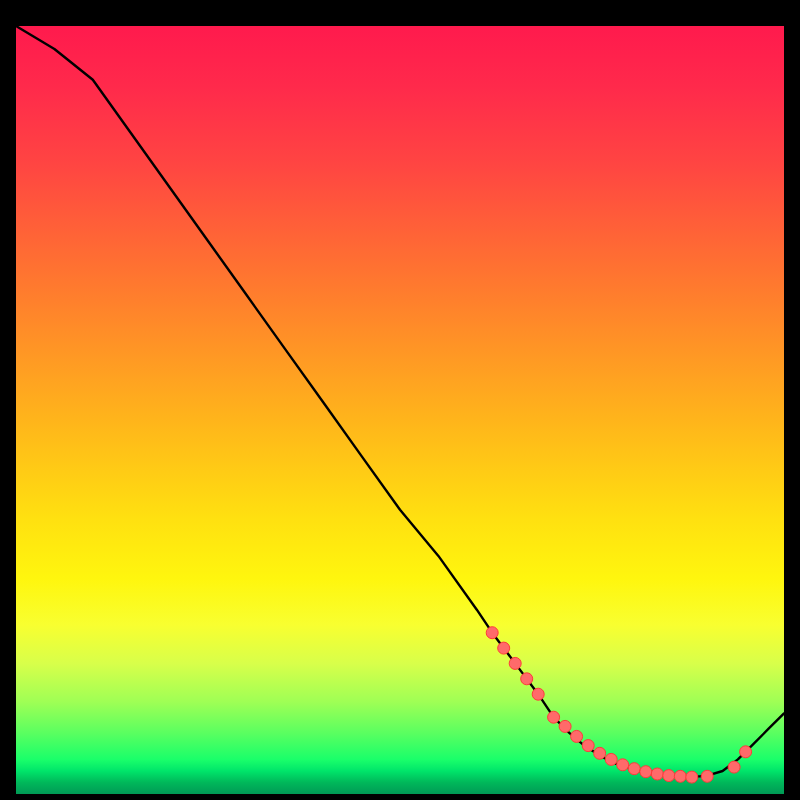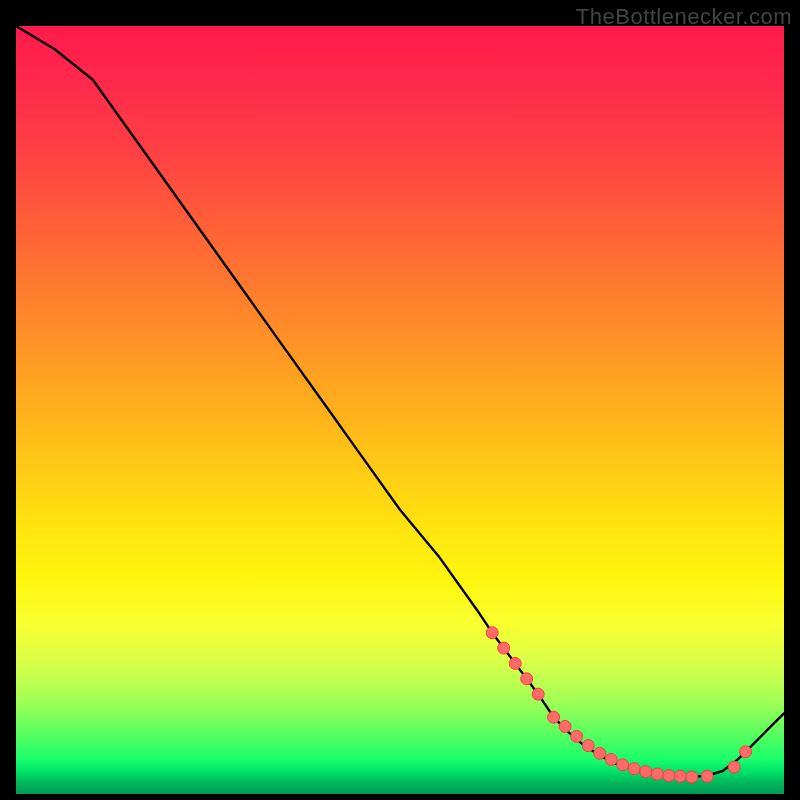--- a/index.html
+++ b/index.html
@@ -71,21 +71,20 @@
   .dot {
     fill: #ff6a6a;
     stroke: #ff3a3a;
     stroke-width: 1;
   }
 </style>
 </head>
 <body>
 
 <div class="frame">
-  <div class="attribution">TheBottlenecker.com</div>
 
   <div class="plot-area">
     <svg class="curve" viewBox="0 0 768 768" preserveAspectRatio="none">
       <path id="curve-path" class="curve-path" d="M0.0 0.0 L38.4 23.0 L76.8 53.8 L115.2 107.5 L153.6 161.3 L192.0 215.0 L230.4 268.8 L268.8 322.6 L307.2 376.3 L345.6 430.1 L384.0 483.8 L422.4 529.9 L460.8 583.7 L476.2 606.7 L499.2 637.4 L522.2 668.2 L537.6 691.2 L553.0 706.6 L568.3 719.6 L583.7 729.6 L599.0 737.3 L614.4 742.7 L629.8 746.5 L645.1 748.8 L660.5 750.3 L675.8 751.1 L691.2 749.6 L706.6 745.0 L721.9 733.4 L737.3 718.1 L752.6 702.7 L768.0 687.4"></path>
       <g id="dots">
           <circle class="dot" cx="476.2" cy="606.7" r="6"></circle>
           <circle class="dot" cx="487.7" cy="622.1" r="6"></circle>
           <circle class="dot" cx="499.2" cy="637.4" r="6"></circle>
           <circle class="dot" cx="510.7" cy="652.8" r="6"></circle>
           <circle class="dot" cx="522.2" cy="668.2" r="6"></circle>

